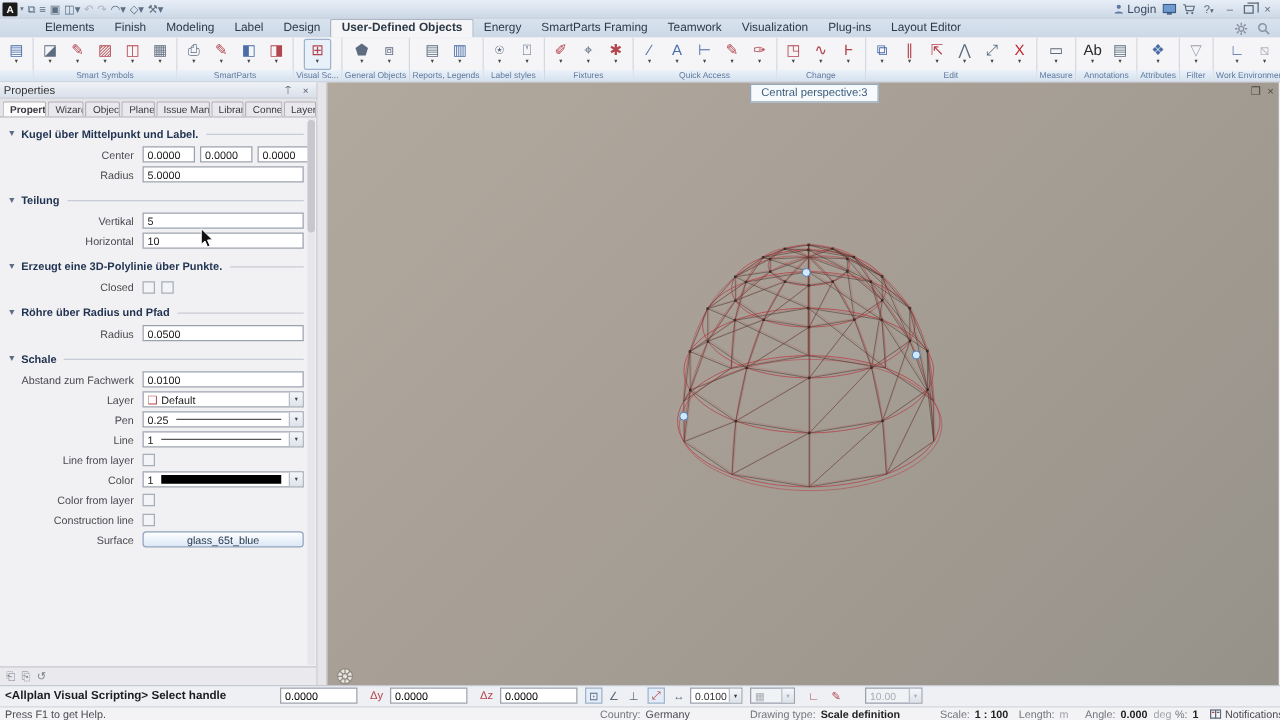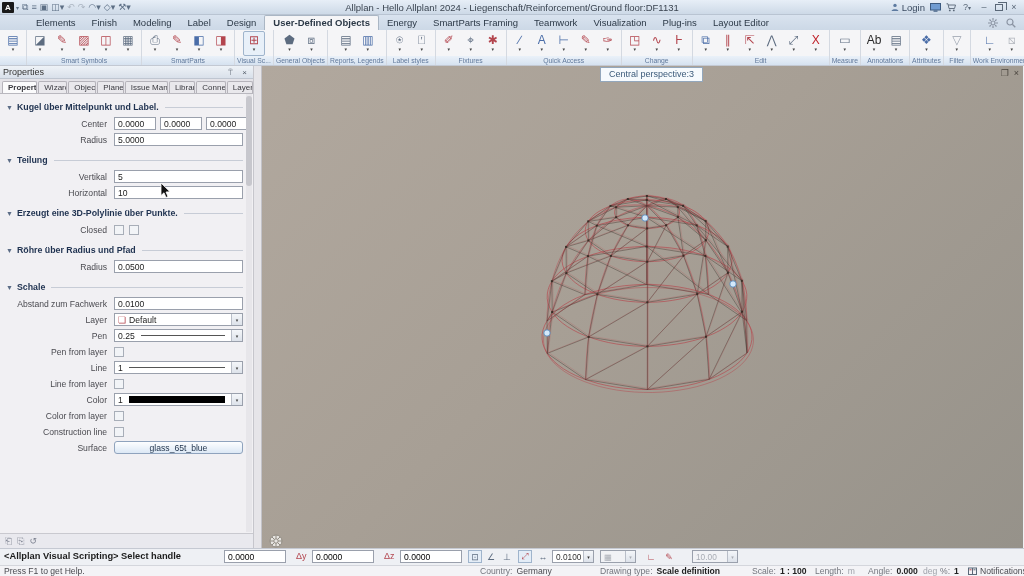--- a/index.html
+++ b/index.html
@@ -136,21 +136,20 @@
           <span class="qa-ic">≡</span>
           <span class="qa-ic">▣</span>
           <span class="qa-ic">◫▾</span>
           <span class="qa-ic dis">↶</span>
           <span class="qa-ic dis">↷</span>
           <span class="qa-ic">◠▾</span>
           <span class="qa-ic">◇▾</span>
           <span class="qa-ic">⚒▾</span>
         </span>
     </div>
-    <div id="title-text">Allplan - Hello Allplan! 2024 - Liegenschaft/Reinforcement/Ground floor:DF1131</div>
     <div class="qa-right">
       <span class="login-wrap">
         <svg width="8" height="8" viewBox="0 0 8 8">
             <circle cx="4" cy="2.4" r="1.7" fill="#5d7aa0"></circle>
             <path d="M0.6 8 C0.6 5.6 7.4 5.6 7.4 8 Z" fill="#5d7aa0"></path>
           </svg>
         <span>Login</span>
       </span>
       <svg width="11" height="9" viewBox="0 0 11 9">
           <rect x="0.5" y="0.5" width="10" height="6.5" fill="#6f9bd1" stroke="#3c5a80"></rect>
@@ -537,24 +536,20 @@
                 <span class="scaret">▾</span>
               </div>
             </div>
             <div class="prow">
               <div class="plabel">Pen</div>
               <div class="pselect">
                 <span>0.25</span>
                 <span class="line-thin"></span>
                 <span class="scaret">▾</span>
               </div>
-            </div>
-            <div class="prow">
-              <div class="plabel">Pen from layer</div>
-              <span class="pcheck"></span>
             </div>
             <div class="prow">
               <div class="plabel">Line</div>
               <div class="pselect">
                 <span>1</span>
                 <span class="line-thin"></span>
                 <span class="scaret">▾</span>
               </div>
             </div>
             <div class="prow">

